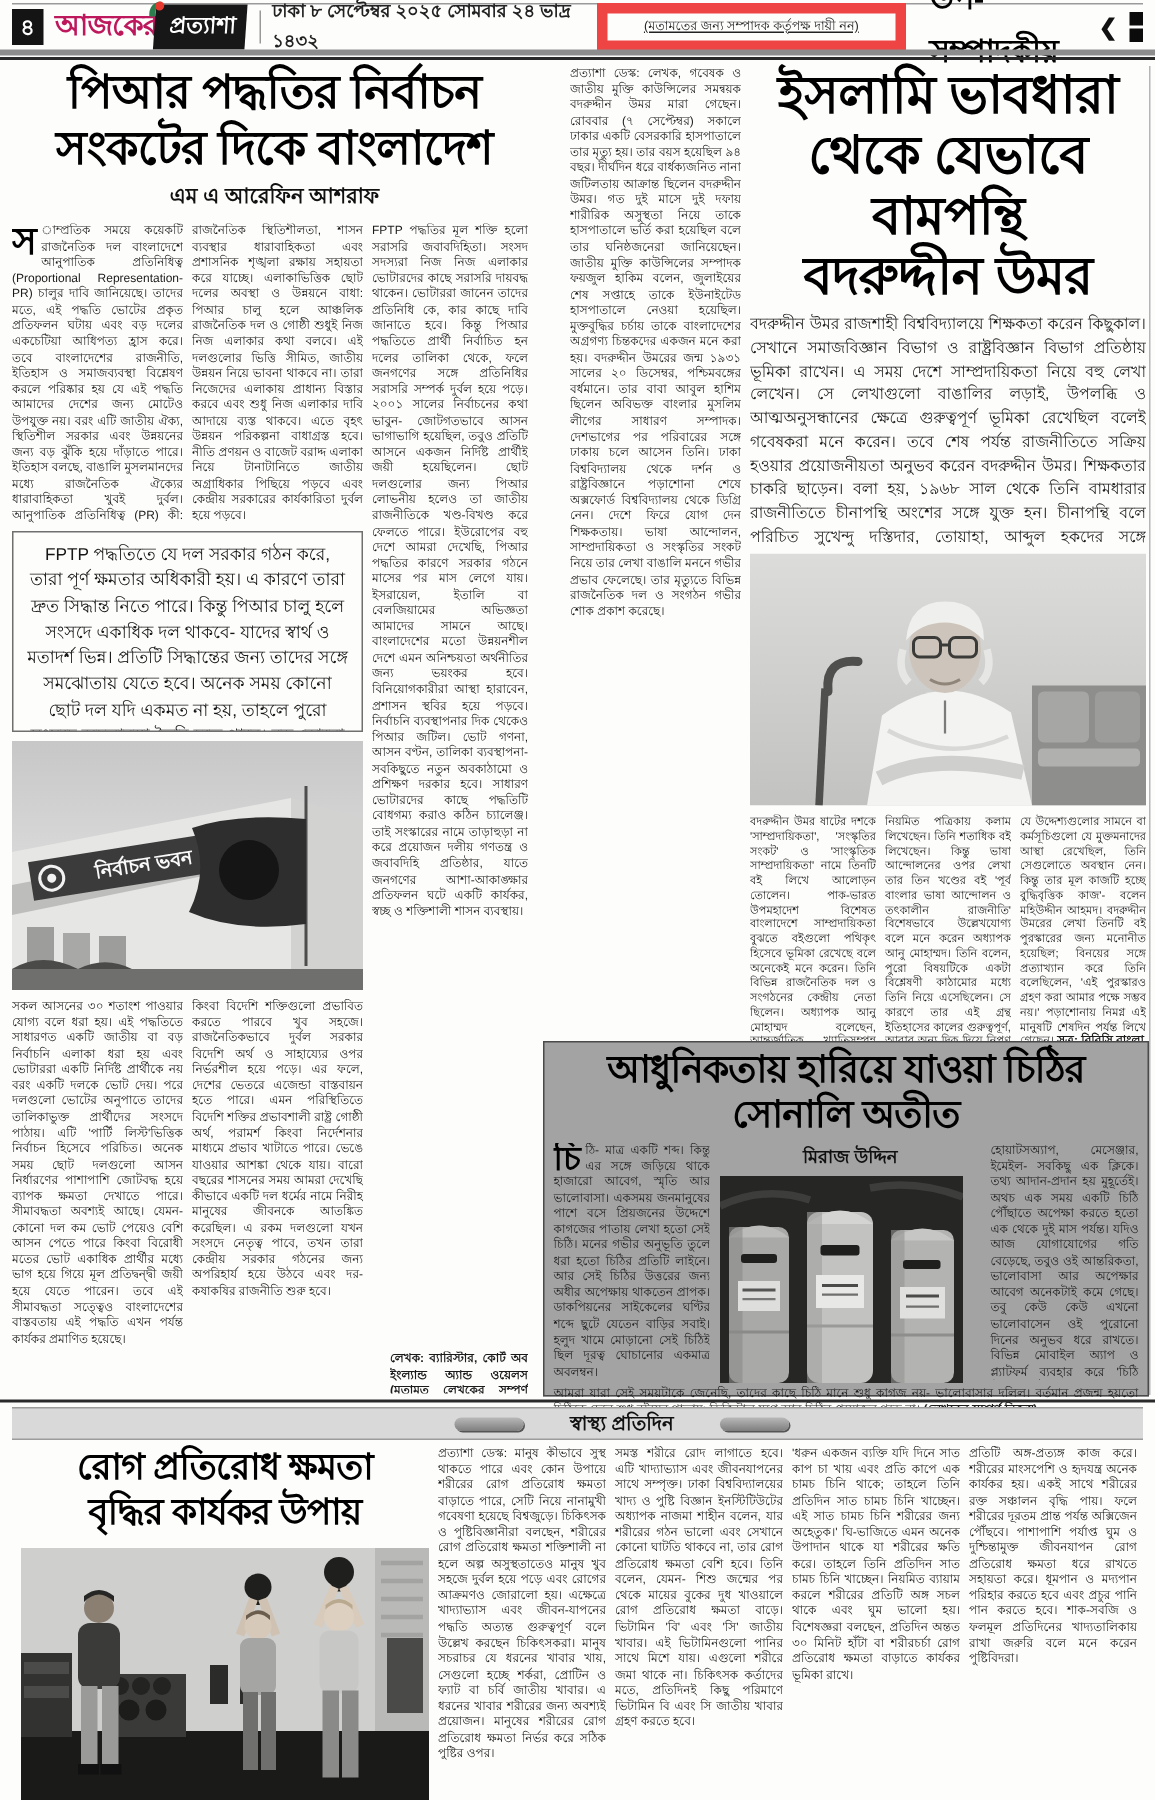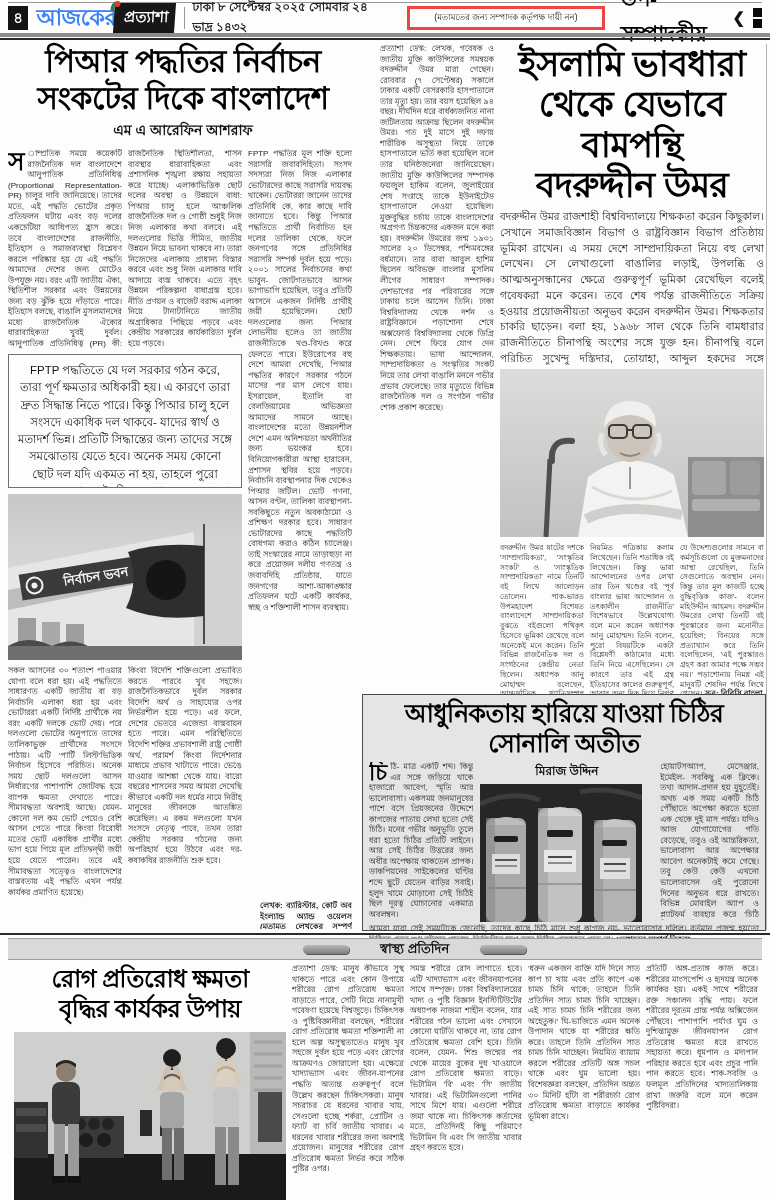--- a/index.html
+++ b/index.html
@@ -8,26 +8,26 @@
   .abs{position:absolute;}
   .jt{font-size:8px;line-height:1.32;text-align:justify;color:#1b1b1b;overflow:hidden;}
   .jt7{font-size:7.5px;line-height:1.3;text-align:justify;color:#1b1b1b;overflow:hidden;}
   .colrow{display:flex;gap:6px;}
   .colrow > div{overflow:hidden;}
   .hl{font-weight:bold;color:#000;text-align:center;letter-spacing:-.5px;}
   .dropcap{float:left;font-size:25px;line-height:.85;font-weight:bold;padding:2px 3px 0 0;color:#000;}
   
   .pagenum{width:24px;height:24px;background:#141414;color:#fff;font-size:15px;font-weight:bold;
            display:flex;align-items:center;justify-content:center;}
-  .mast-black{font-size:22px;font-weight:900;color:#3b82f6;letter-spacing:-.5px;}
+  .mast-black{font-size:19px;font-weight:900;color:#be185d;letter-spacing:-.5px;}
   .mast-box{background:#171717;color:#fff;font-size:15px;font-weight:bold;padding:2px 7px 3px 10px;
             margin-left:-2px;transform:skewX(-4deg);display:inline-block;position:relative;}
   .vline{width:1px;background:#999;height:22px;}
   .dateline{font-size:12px;font-weight:bold;color:#222;}
-  .disc{border:3px solid #ef4444;font-size:8.5px;padding:2px 24px;color:#222;white-space:nowrap;}
+  .disc{border:7px solid #ef4444;font-size:8.5px;padding:2px 24px;color:#222;white-space:nowrap;text-decoration:underline;}
   .secttl{font-size:21px;font-weight:bold;color:#000;letter-spacing:-.5px;}
   .cornerglyph{font-size:15px;color:#111;font-weight:bold;}
   .sq{width:9px;height:9px;background:#0b0b0b;}
   .rule-thick{height:4px;background:#8d8d8d;}
   .rule-thin{height:2px;background:#2a2a2a;}
   .quotebox{border:1px solid #6f6f6f;padding:7px 9px;font-size:11.5px;line-height:1.5;
             text-align:center;color:#161616;font-weight:500;overflow:hidden;}
   .credit{font-weight:bold;font-size:8px;}
   .byline{font-weight:bold;text-align:center;}
   .photo{display:block;}
@@ -171,21 +171,21 @@
           <div class="jt7" style="width:84px;">বদরুদ্দীন উমর ষাটের দশকে 'সাম্প্রদায়িকতা', 'সংস্কৃতির সংকট' ও 'সাংস্কৃতিক সাম্প্রদায়িকতা' নামে তিনটি বই লিখে আলোড়ন তোলেন। পাক-ভারত উপমহাদেশ বিশেষত বাংলাদেশে সাম্প্রদায়িকতা বুঝতে বইগুলো পথিকৃৎ হিসেবে ভূমিকা রেখেছে বলে অনেকেই মনে করেন। তিনি বিভিন্ন রাজনৈতিক দল ও সংগঠনের কেন্দ্রীয় নেতা ছিলেন। অধ্যাপক আনু মোহাম্মদ বলেছেন, আন্তর্জাতিক খ্যাতিসম্পন্ন বুদ্ধিজীবীদের সঙ্গে তার যোগাযোগ ও পড়াশোনা ছিল গভীর।</div>
           <div class="jt7" style="width:84px;">নিয়মিত পত্রিকায় কলাম লিখেছেন। তিনি শতাধিক বই লিখেছেন। কিন্তু ভাষা আন্দোলনের ওপর লেখা তার তিন খণ্ডের বই 'পূর্ব বাংলার ভাষা আন্দোলন ও তৎকালীন রাজনীতি' বিশেষভাবে উল্লেখযোগ্য বলে মনে করেন অধ্যাপক আনু মোহাম্মদ। তিনি বলেন, পুরো বিষয়টিকে একটা বিশ্লেষণী কাঠামোর মধ্যে তিনি নিয়ে এসেছিলেন। সে কারণে তার এই গ্রন্থ ইতিহাসের কালের গুরুত্বপূর্ণ, আবার অন্য দিক দিয়ে নিপুণ পদ্ধতি দেখার জন্য, কীভাবে একটা সমাজকে, একটা ঘটনাকে সামগ্রিক পরিপ্রেক্ষিতে বিচার করতে হবে।</div>
           <div class="jt7" style="width:84px;">
             <span>যে উদ্দেশ্যগুলোর সামনে বা কর্মসূচিগুলো যে মুক্তমনাদের আস্থা রেখেছিল, তিনি সেগুলোতে অবস্থান নেন। কিন্তু তার মূল কাজটি হচ্ছে বুদ্ধিবৃত্তিক কাজ'- বলেন মহিউদ্দীন আহমদ। বদরুদ্দীন উমরের লেখা তিনটি বই পুরস্কারের জন্য মনোনীত হয়েছিল; বিনয়ের সঙ্গে প্রত্যাখ্যান করে তিনি বলেছিলেন, 'এই পুরস্কারও গ্রহণ করা আমার পক্ষে সম্ভব নয়।' পড়াশোনায় নিমগ্ন এই মানুষটি শেষদিন পর্যন্ত লিখে গেছেন। </span><span class="credit">সূত্র: বিবিসি বাংলা</span>
           </div>
         </div>
       </div>
     </div>
   </div>
 
-  <div class="abs boxed" style="left:362px;top:694px;width:402px;height:235px;background:#e5e5e5;">
+  <div class="abs boxed" style="left:362px;top:694px;width:402px;height:235px;background:#a3a3a3;">
     <div class="hl" style="font-size:25px;line-height:1.2;margin-top:3px;">আধুনিকতায় হারিয়ে যাওয়া চিঠির সোনালি অতীত</div>
     <div style="display:flex;gap:7px;padding:4px 6px 0 6px;">
       <div class="jt" style="width:110px;height:158px;">
         <span class="dropcap" style="font-size:22px;">চি</span><span>ঠি- মাত্র একটি শব্দ। কিন্তু এর সঙ্গে জড়িয়ে থাকে হাজারো আবেগ, স্মৃতি আর ভালোবাসা। একসময় জনমানুষের পাশে বসে প্রিয়জনের উদ্দেশে কাগজের পাতায় লেখা হতো সেই চিঠি। মনের গভীর অনুভূতি তুলে ধরা হতো চিঠির প্রতিটি লাইনে। আর সেই চিঠির উত্তরের জন্য অধীর অপেক্ষায় থাকতেন প্রাপক। ডাকপিয়নের সাইকেলের ঘণ্টির শব্দে ছুটে যেতেন বাড়ির সবাই। হলুদ খামে মোড়ানো সেই চিঠিই ছিল দূরত্ব ঘোচানোর একমাত্র অবলম্বন।</span>
       </div>
       <div style="width:182px;">
         <div class="byline" style="font-size:12px;">মিরাজ উদ্দিন</div>
 
         <svg class="photo" style="margin-top:2px;" width="162" height="138" viewBox="0 0 162 138">
           <rect width="162" height="138" fill="#262624"></rect>

